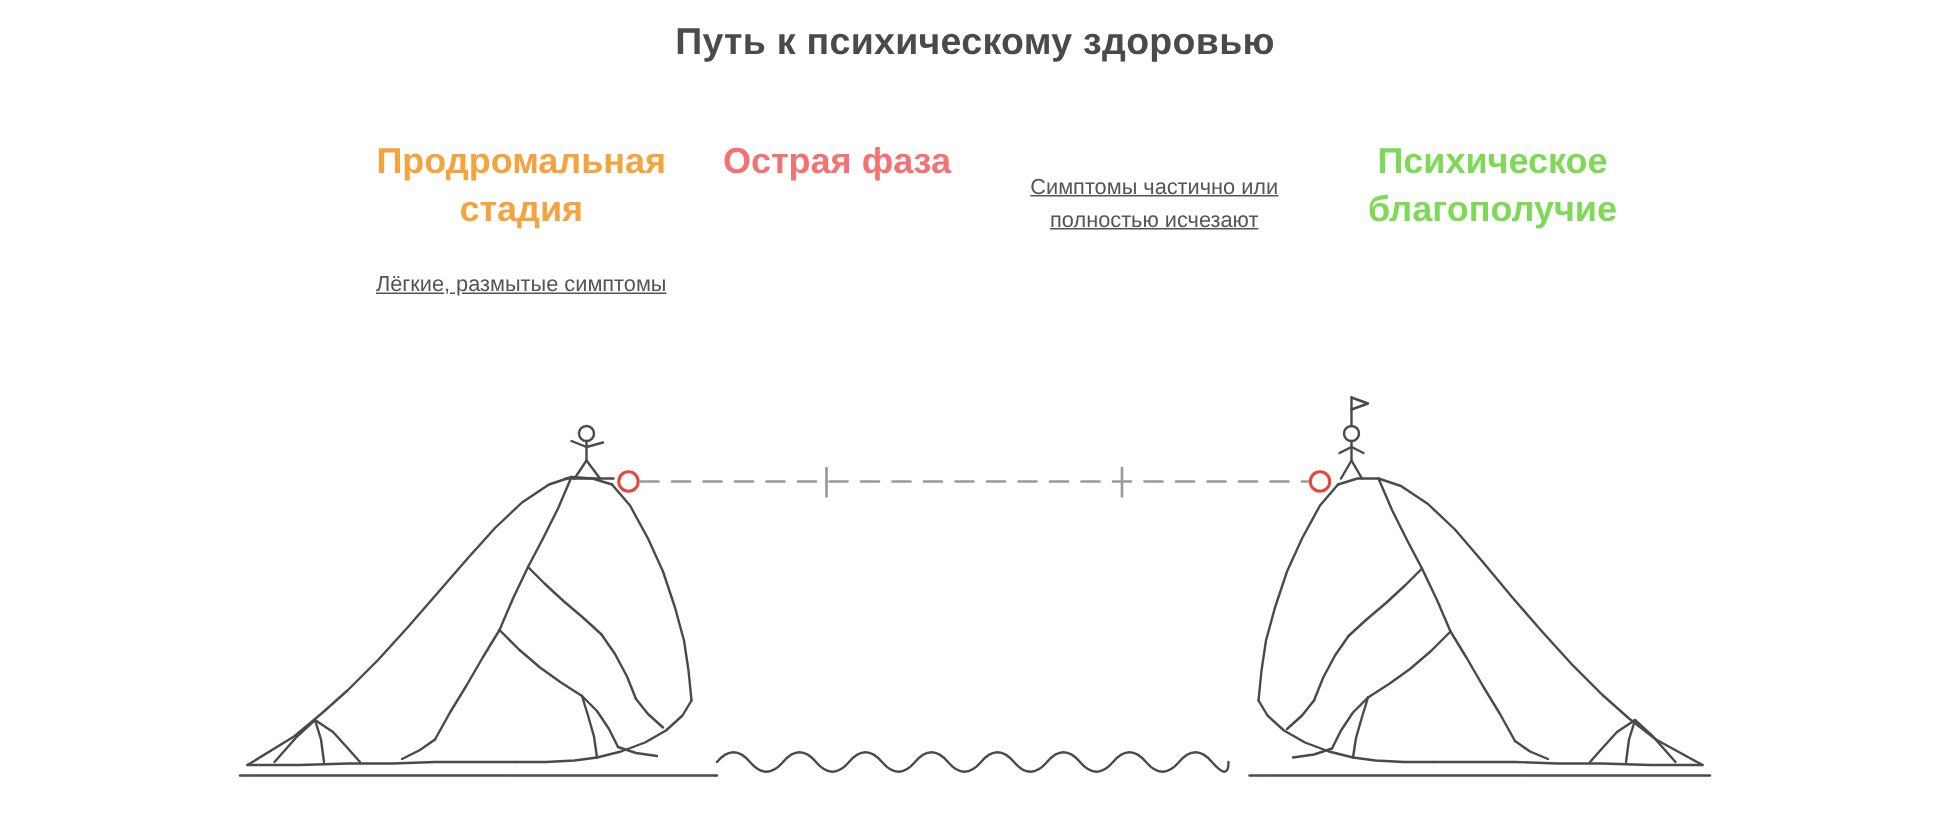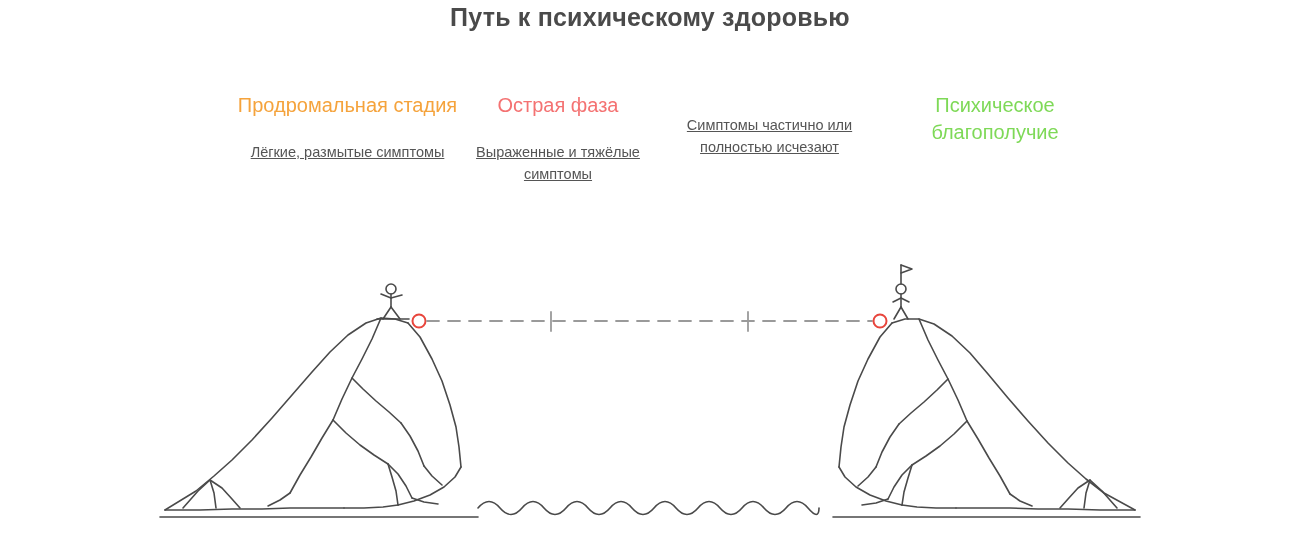--- a/index.html
+++ b/index.html
@@ -10,37 +10,37 @@
   body {
     width: 1300px;
     height: 547px;
     position: relative;
     font-family: "Liberation Sans", sans-serif;
     color: #444;
     overflow: hidden;
   }
   #page-title {
     position: absolute;
-    top: 3px;
+    top: 14px;
     left: 0;
     width: 1300px;
     text-align: center;
     font-size: 25px;
     font-weight: bold;
     color: #4a4a4a;
     letter-spacing: 0.2px;
   }
   .stage {
     position: absolute;
     top: 92px;
     text-align: center;
   }
   .stage-title {
-    font-size: 20px;
-    font-weight: normal;
+    font-size: 24px;
+    font-weight: bold;
     line-height: 1.35;
   }
   .stage-desc {
     margin-top: 22px;
     font-size: 14.5px;
     line-height: 1.55;
     color: #555;
     text-decoration: underline;
   }
   #stage-0 { left: 225px; width: 245px; }
@@ -61,21 +61,20 @@
 
 <div id="page-title">Путь к психическому здоровью</div>
 
 <div class="stage" id="stage-0">
   <div class="stage-title" style="color:#f5a33c">Продромальная стадия</div>
   <div class="stage-desc">Лёгкие, размытые симптомы</div>
 </div>
 
 <div class="stage" id="stage-1">
   <div class="stage-title" style="color:#f47272">Острая фаза</div>
-  <div class="stage-desc">Выраженные и тяжёлые симптомы</div>
 </div>
 
 <div class="stage" id="stage-2">
   <div class="stage-desc">Симптомы частично или полностью исчезают</div>
 </div>
 
 <div class="stage" id="stage-3">
   <div class="stage-title" style="color:#7ed957">Психическое благополучие</div>
 </div>
 

